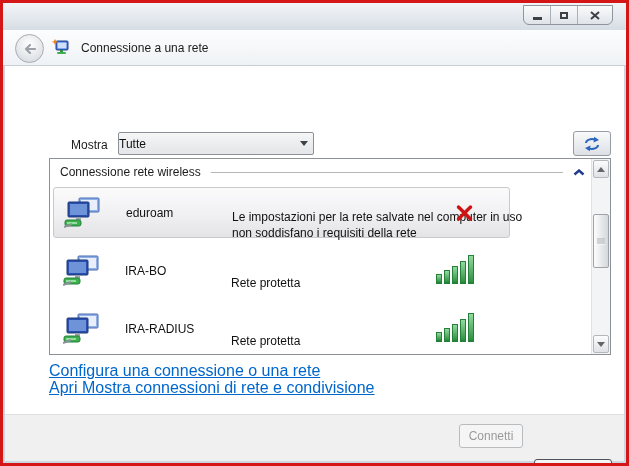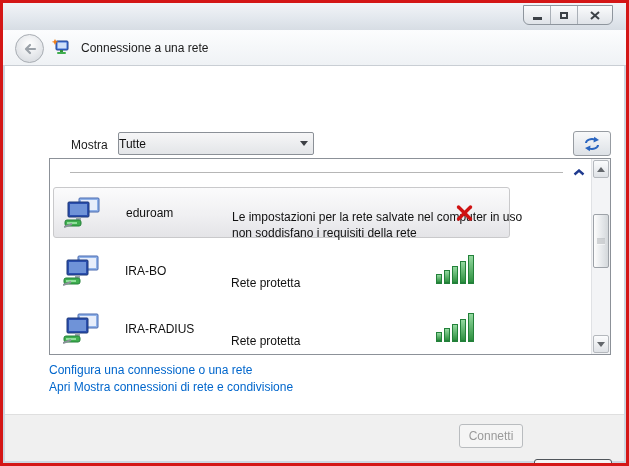--- a/index.html
+++ b/index.html
@@ -85,21 +85,21 @@
   .tri-down-s{width:0;height:0;border-left:4px solid transparent;border-right:4px solid transparent;
               border-top:5px solid #63676c;}
   .scroll-thumb{position:absolute;left:1px;right:1px;top:55px;height:52px;
                 border:1px solid #9da2a8;border-radius:2px;
                 background:linear-gradient(90deg,#fdfdfd,#e4e7ea 60%,#d4d8db);}
   .thumb-grip{position:absolute;left:3px;right:3px;top:50%;transform:translateY(-50%);}
   .thumb-grip i{display:block;height:1px;background:#a9adb2;margin:1px 0;box-shadow:0 1px 0 #fff;}
 
   
   .links{position:absolute;left:44px;top:296px;}
-  .link{display:block;font-size:12px;color:var(--link,#0066cc);line-height:17px;cursor:pointer;}
+  .link{display:block;font-size:16px;color:var(--link,#0066cc);text-decoration:underline;line-height:17px;cursor:pointer;}
 
   
   .footer{position:absolute;left:2px;right:2px;bottom:2px;height:46px;background:#f0f0f0;border-top:1px solid #dfdfdf;}
   .btn{position:absolute;top:9px;height:24px;box-sizing:border-box;border-radius:3px;
        font-size:12px;display:flex;align-items:center;justify-content:center;
        font-family:"Liberation Sans","DejaVu Sans",sans-serif;}
   .btn-connect{right:101px;width:64px;border:1px solid #b9bcbf;background:#f5f5f5;color:#9a9a9a;}
   .btn-cancel{right:12px;width:78px;border:1px solid #50555b;
               background:linear-gradient(180deg,#f6f6f6,#e9e9e9 50%,#d9d9d9);color:#000;margin-top:35px;}
 </style>
@@ -156,20 +156,21 @@
         <path d="M4 7 A6 4 0 0 1 13 3.6" fill="none" stroke="#2a65c0" stroke-width="2"></path>
         <polygon points="12.2,0.8 17,4 11.5,6.6" fill="#2a65c0"></polygon>
         <path d="M16 9 A6 4 0 0 1 7 12.4" fill="none" stroke="#2a65c0" stroke-width="2"></path>
         <polygon points="7.8,15.2 3,12 8.5,9.4" fill="#2a65c0"></polygon>
       </svg>
     </div>
 
     <div class="listbox">
 
       <div class="group-header">
+        <span class="group-label">Connessione rete wireless</span>
         <span class="group-line"></span>
         <span class="group-chevron">
           <svg width="12" height="7" viewBox="0 0 12 7">
             <polyline points="1.5,5.5 6,1.5 10.5,5.5" fill="none" stroke="#1f3a8f" stroke-width="2.4"></polyline>
           </svg>
         </span>
       </div>
 
       <div class="net-row row-0">
         <svg class="net-icon" viewBox="0 0 38 32">

